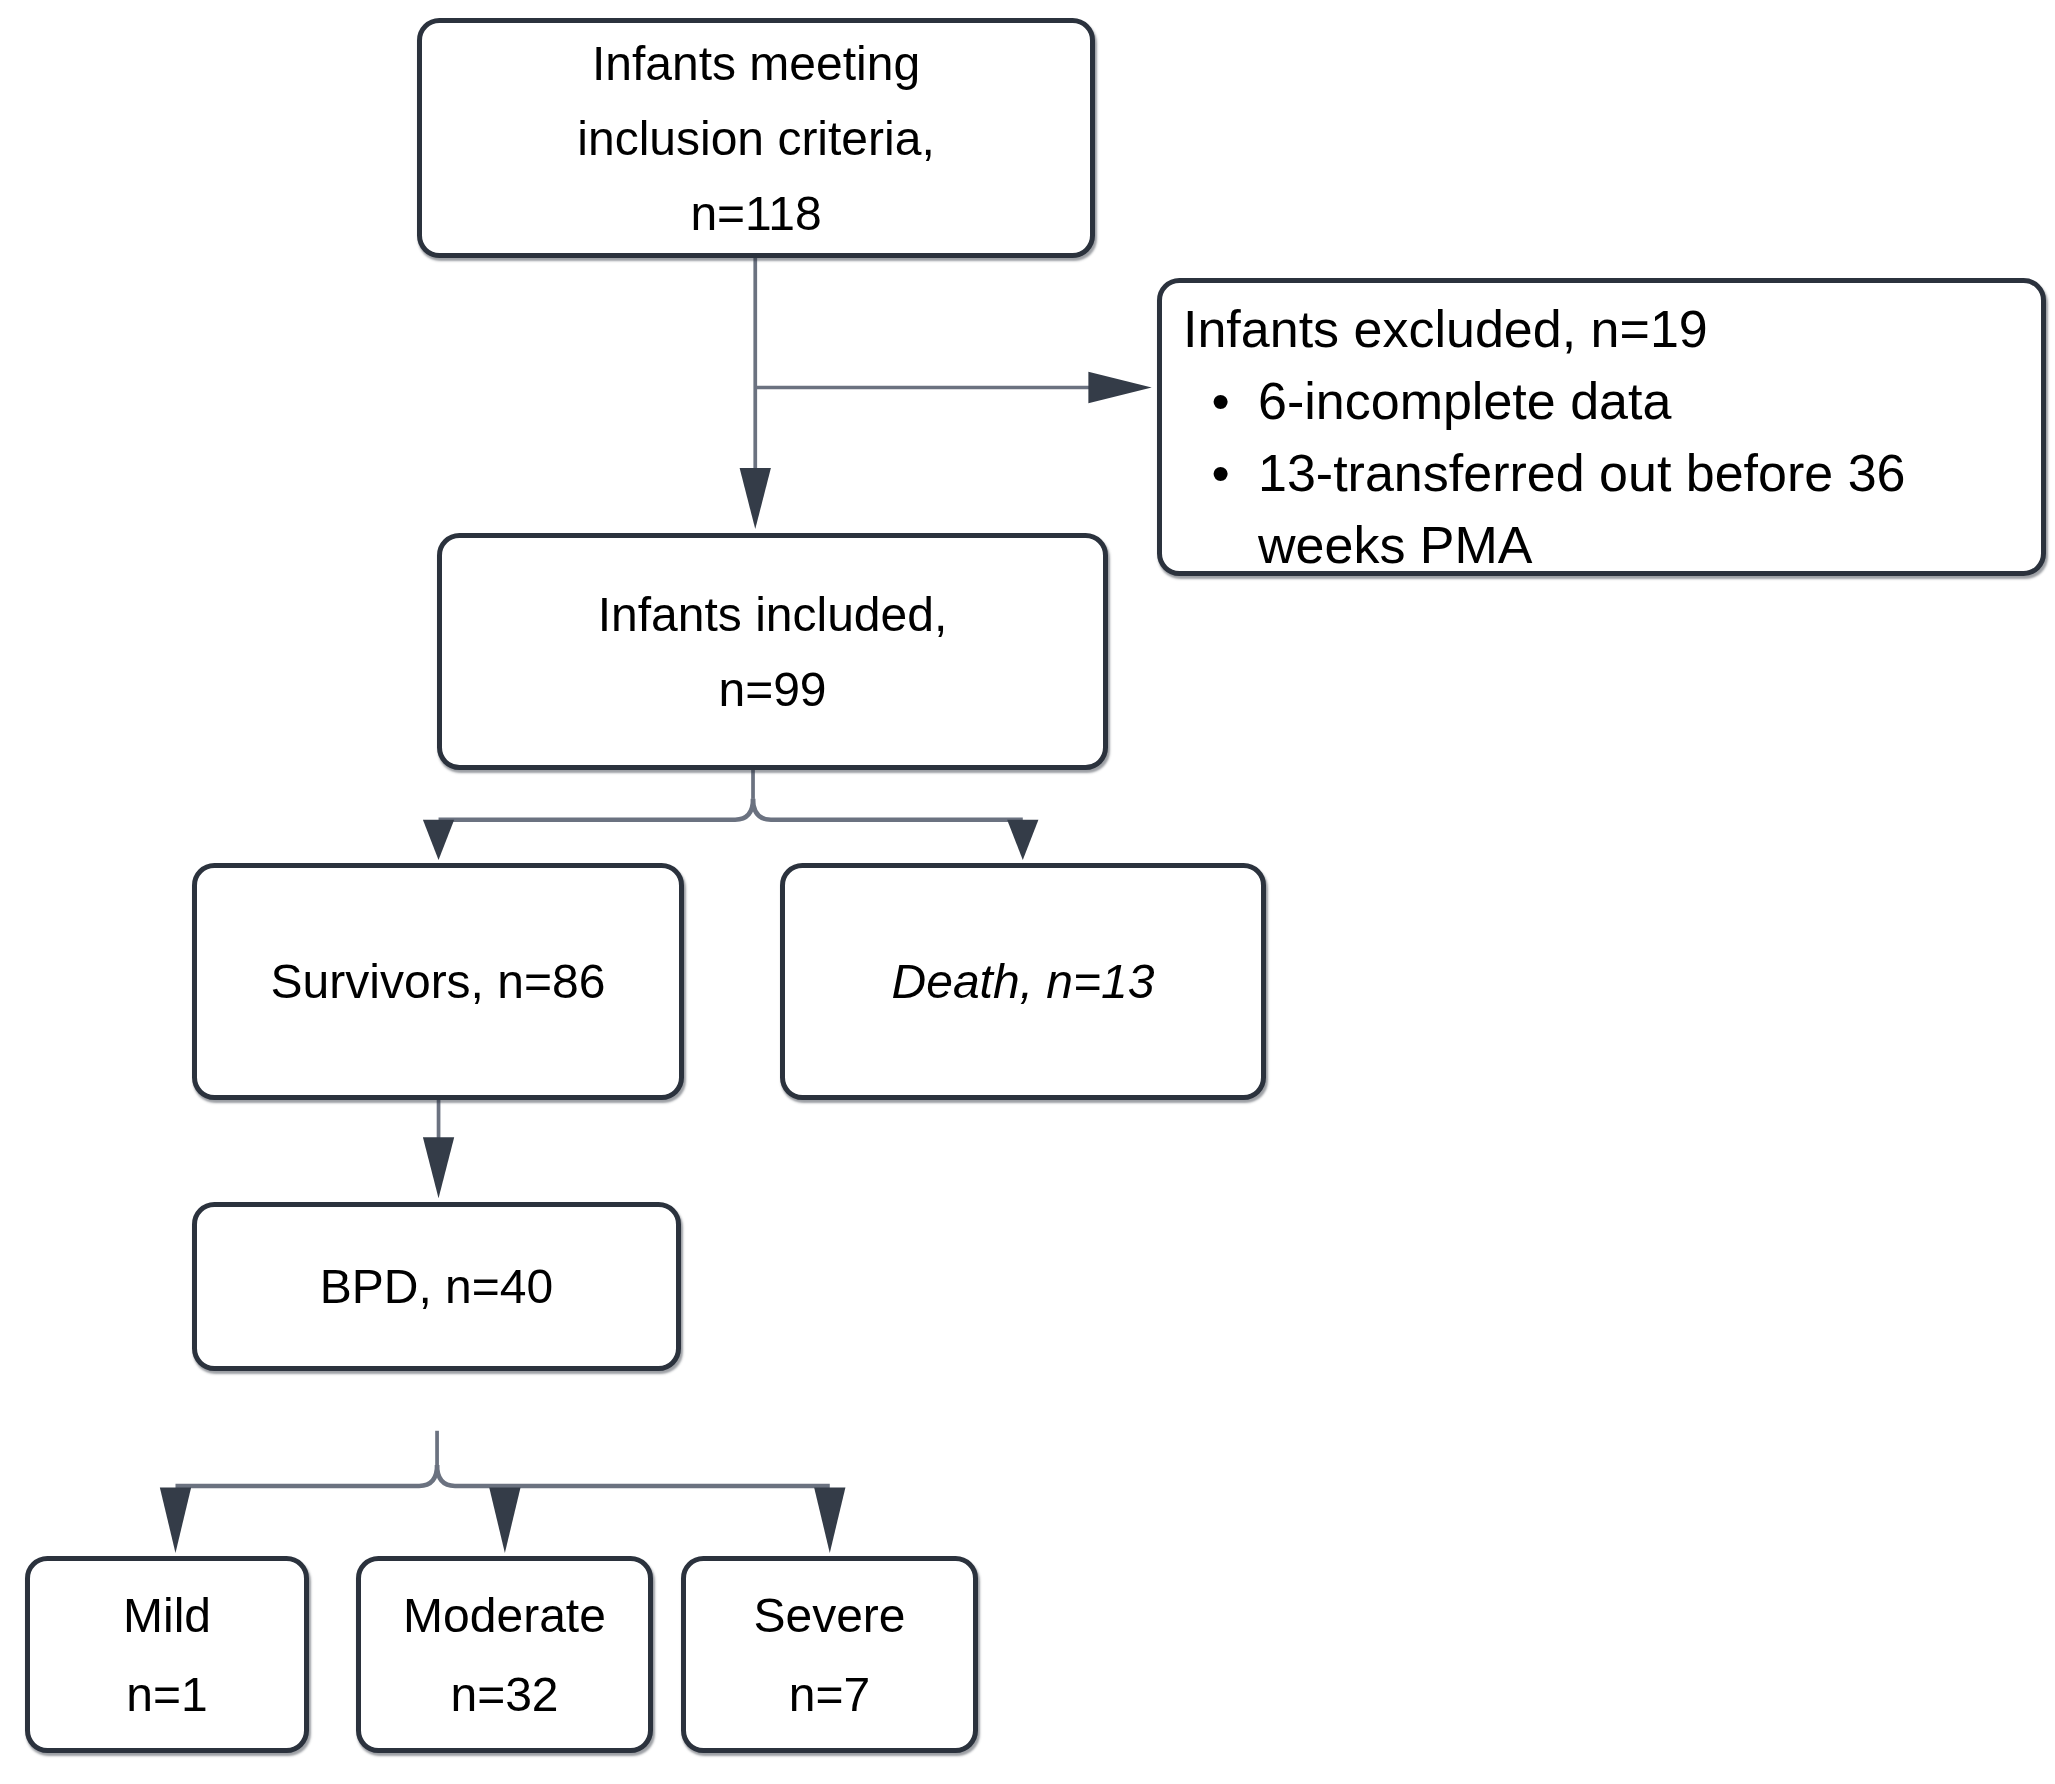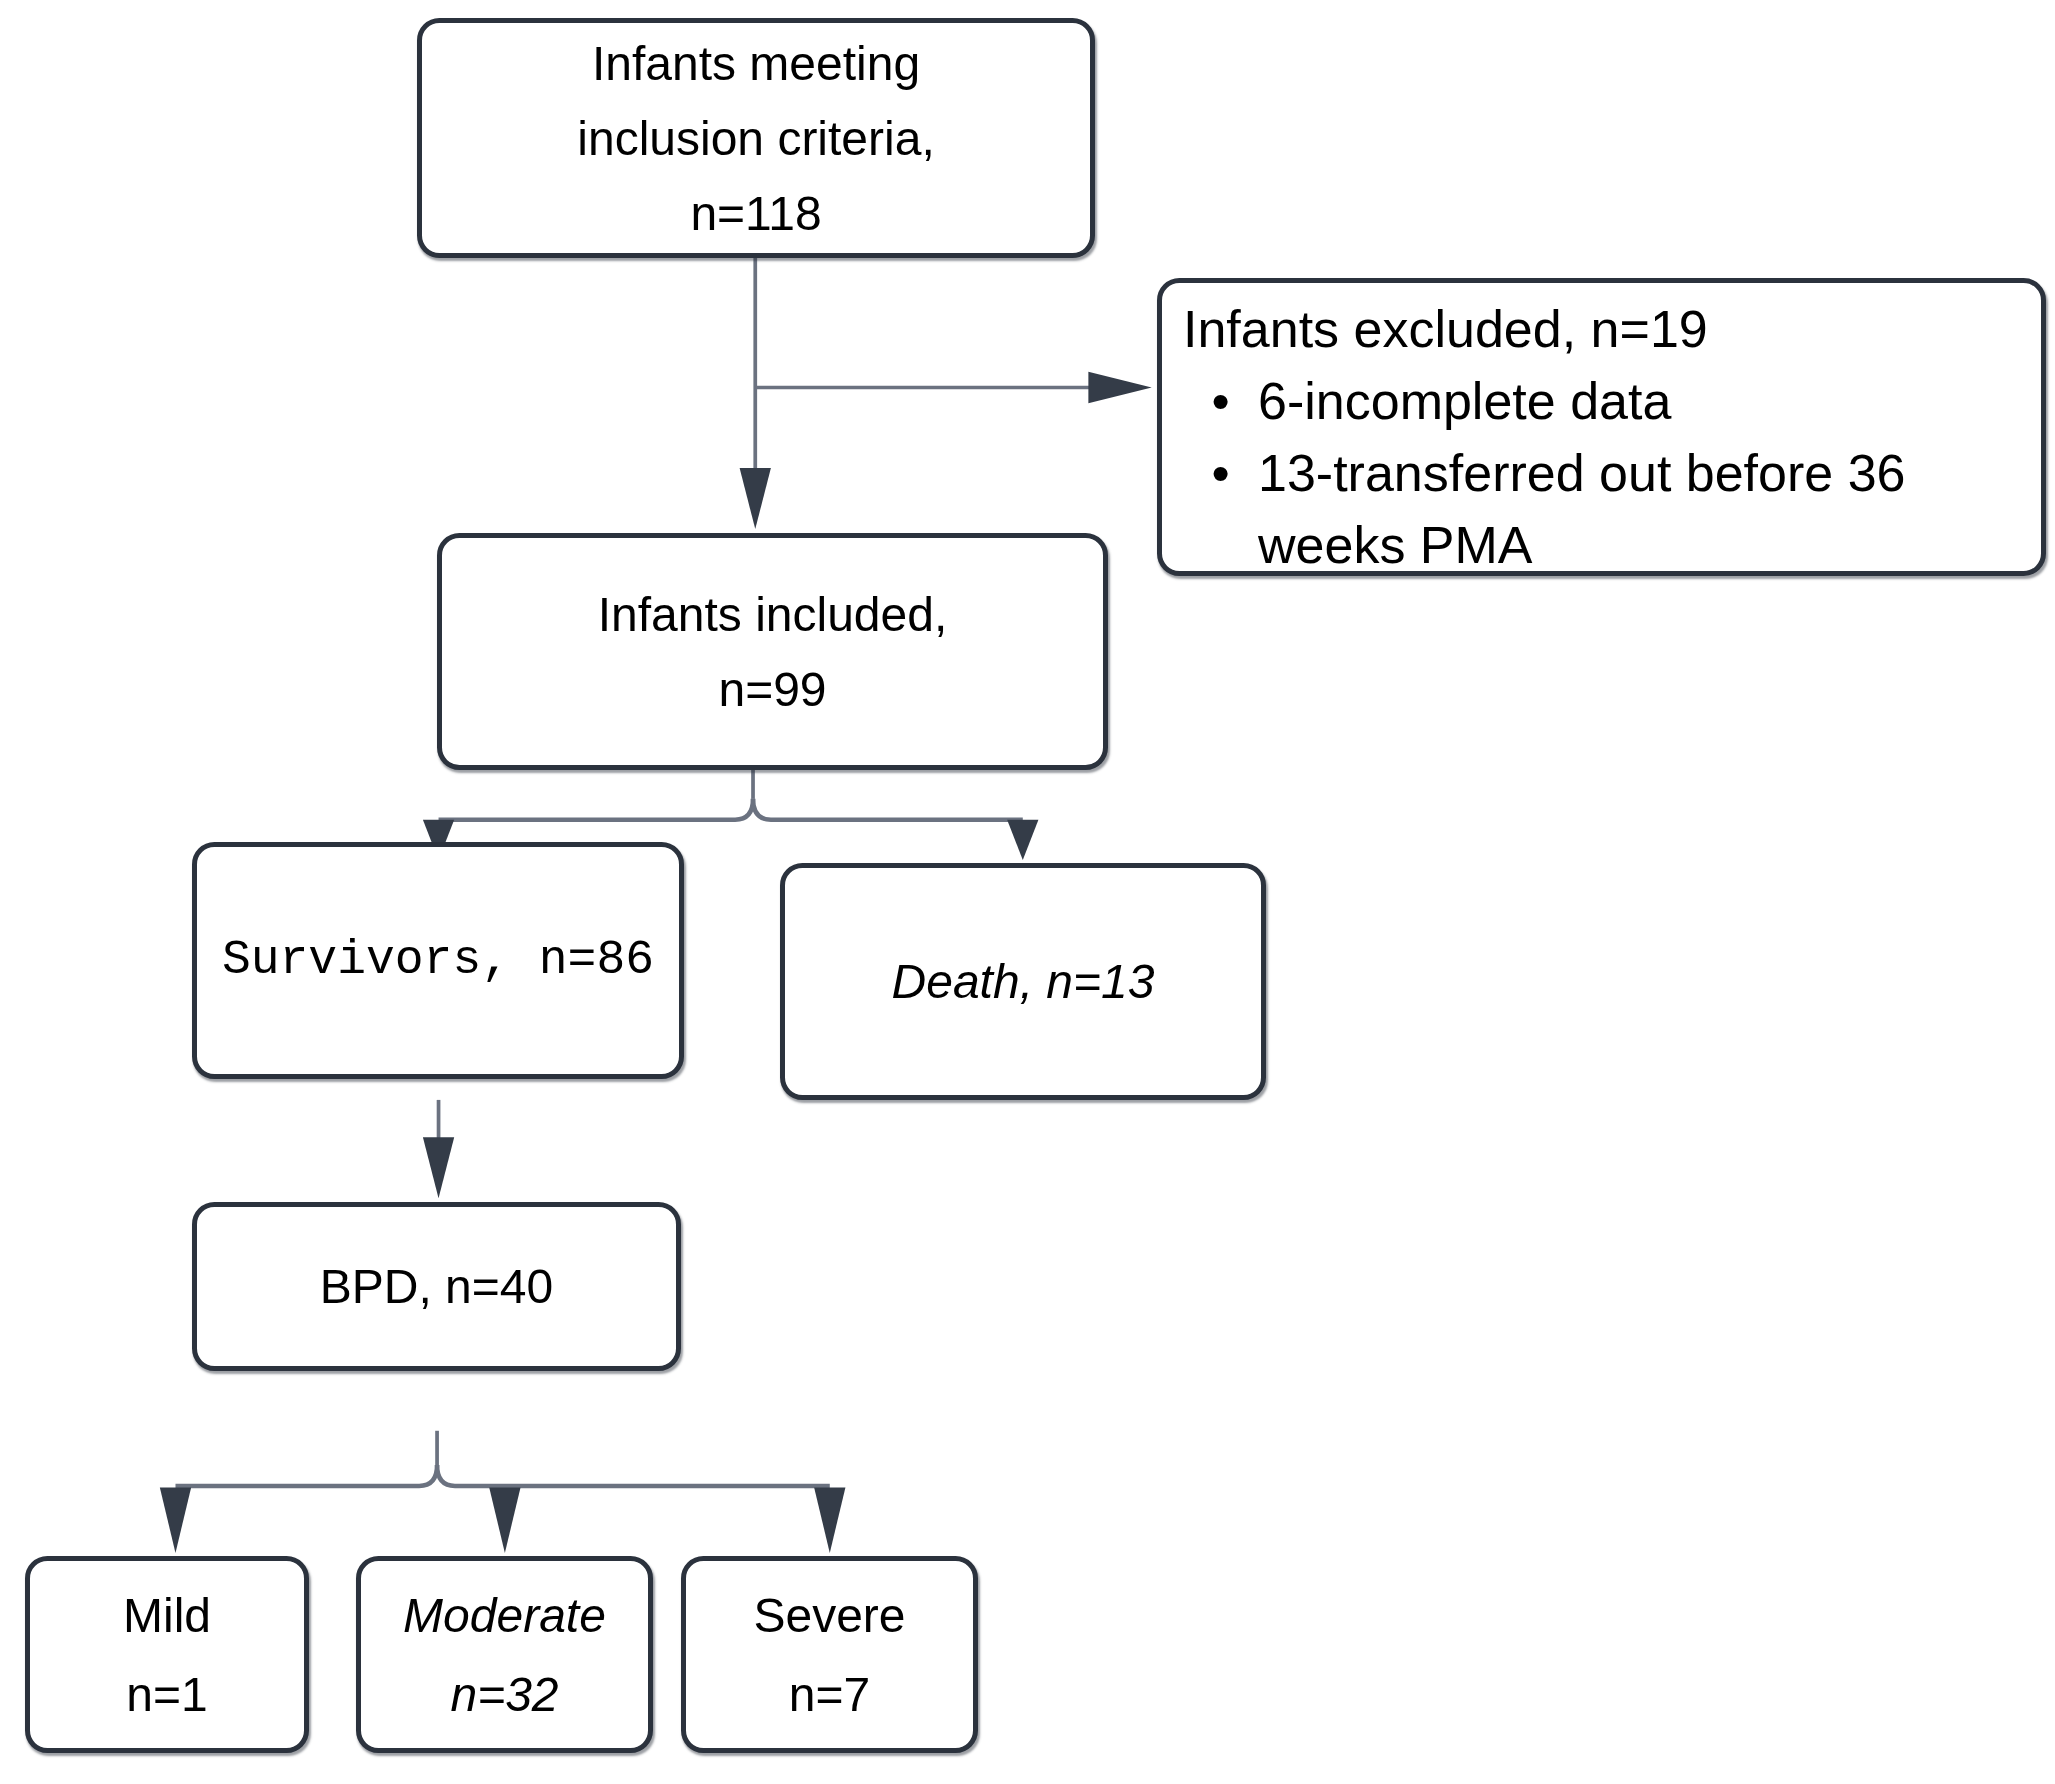--- a/index.html
+++ b/index.html
@@ -39,25 +39,25 @@
     text-align: center;
   }
   .node .line { display: block; white-space: nowrap; }
 
   
   #node-inclusion { left: 417px;  top: 18px;   width: 678px;  height: 240px; }
   #node-excluded  { left: 1157px; top: 246px;  width: 889px; height: 298px;
                     justify-content: flex-start; align-items: stretch;
                     text-align: left; padding: 10.4px 21px; line-height: 72px; font-size: 52px; margin-top: 32px; }
   #node-included  { left: 437px;  top: 533px;  width: 671px;  height: 237px; }
-  #node-survivors { left: 192px;  top: 842px; width: 492px;  height: 237px; font-family: Liberation Mono, monospace; }
+  #node-survivors { left: 192px;  top: 863px; width: 492px;  height: 237px; }
   #node-death     { left: 780px; top: 863px; width: 486px;  height: 237px; font-style: italic; }
   #node-bpd       { left: 192px;  top: 1202px; width: 489px;  height: 169px; }
   #node-mild      { left: 25px;   top: 1556px; width: 284px;  height: 197px; line-height: 79px; }
-  #node-moderate  { left: 356px;  top: 1556px; width: 297px;  height: 197px; line-height: 79px; font-style: italic; }
+  #node-moderate  { left: 356px;  top: 1556px; width: 297px;  height: 197px; line-height: 79px; }
   #node-severe    { left: 681px;  top: 1556px; width: 297px;  height: 197px; line-height: 79px; }
 
   .bullet-list { margin: 0; padding: 0; list-style: none; }
   .bullet-item { display: flex; align-items: flex-start; }
   .bullet-dot  { flex: 0 0 75px; text-align: center; }
   .bullet-text { flex: 1 1 auto; }
 </style>
 </head>
 <body>
 

